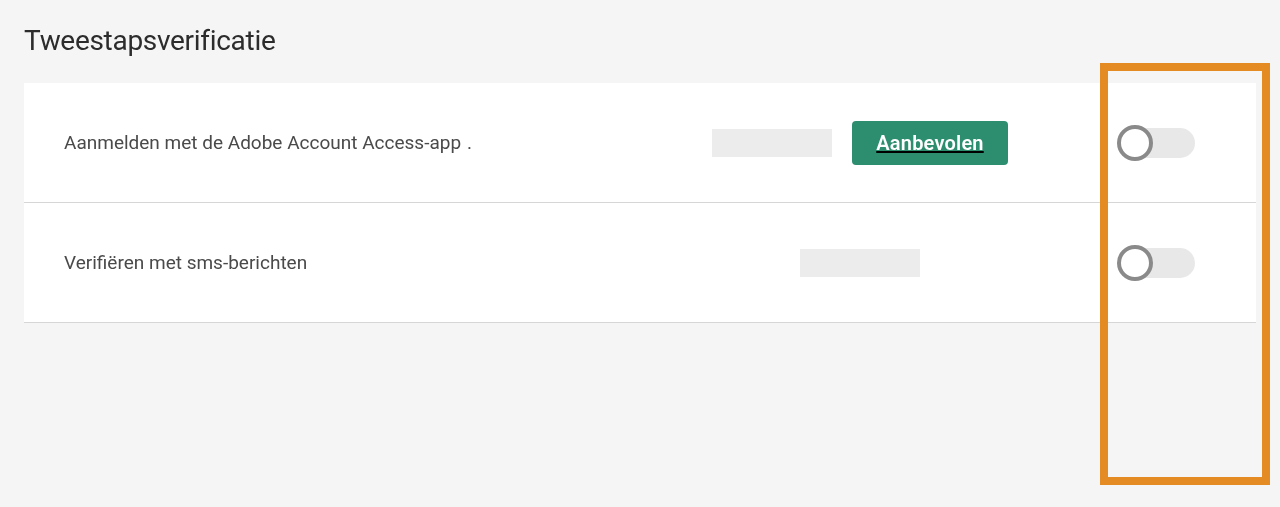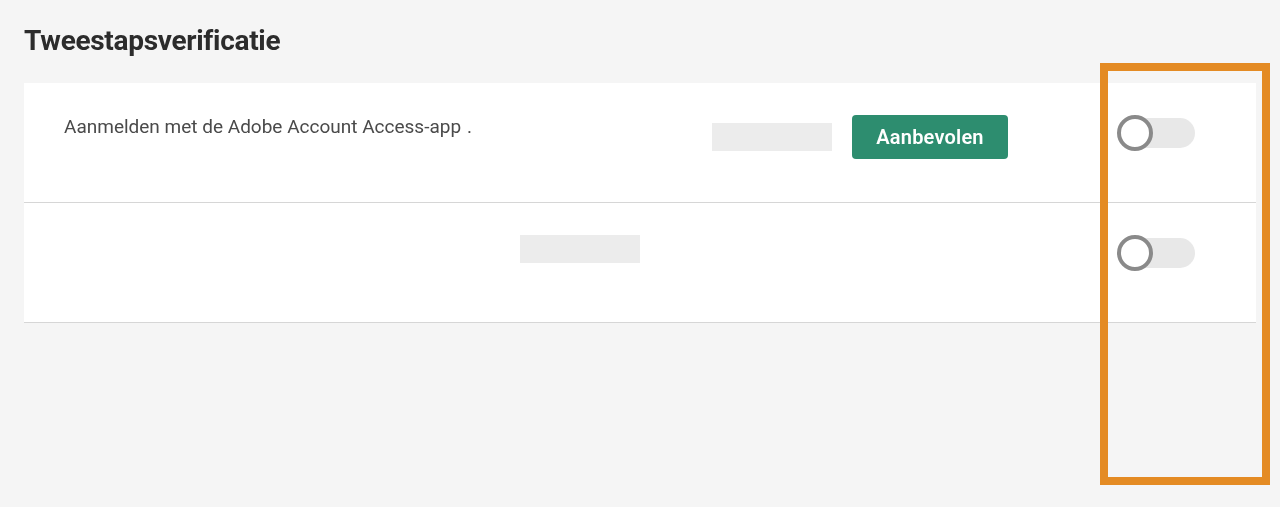--- a/index.html
+++ b/index.html
@@ -12,32 +12,32 @@
       background-color: #f5f5f5;
       width: 1280px;
       height: 507px;
       overflow: hidden;
     }
     .container {
       padding: 24px 24px 0 24px;
     }
     .section-title {
       font-size: 28px;
-      font-weight: 700;
+      font-weight: 400;
       color: #2c2c2c;
       margin-bottom: 26px;
       letter-spacing: -0.3px;
     }
     .card {
       background: #fff;
       position: relative;
     }
     .row {
       display: flex;
-      align-items: flex-start;
+      align-items: center;
       padding: 32px 40px;
       border-bottom: 1px solid #d6d6d6;
       min-height: 120px;
     }
     .row:last-child {
       border-bottom: none;
     }
     .label {
       font-size: 19px;
       color: #4a4a4a;
@@ -106,20 +106,21 @@
       height: 422px;
       border: 8px solid #e48b24;
       pointer-events: none;
     }
     .middle {
       display: flex;
       align-items: center;
       flex: 1;
       justify-content: center;
       gap: 20px;
+      text-decoration: underline;
     }
     .middle .placeholder-block {
       margin: 0;
     }
     .middle .badge {
       margin: 0;
     }
   </style>
 </head>
 <body>
@@ -140,20 +141,21 @@
       <div class="toggle-wrap">
         <div class="toggle">
           <div class="toggle-track"></div>
           <div class="toggle-knob"></div>
         </div>
       </div>
     </div>
 
 
     <div class="row">
+      <div class="label">Verifiëren met sms-berichten</div>
       <div class="middle">
         <div class="placeholder-block"></div>
       </div>
       <div class="toggle-wrap">
         <div class="toggle">
           <div class="toggle-track"></div>
           <div class="toggle-knob"></div>
         </div>
       </div>
     </div>

